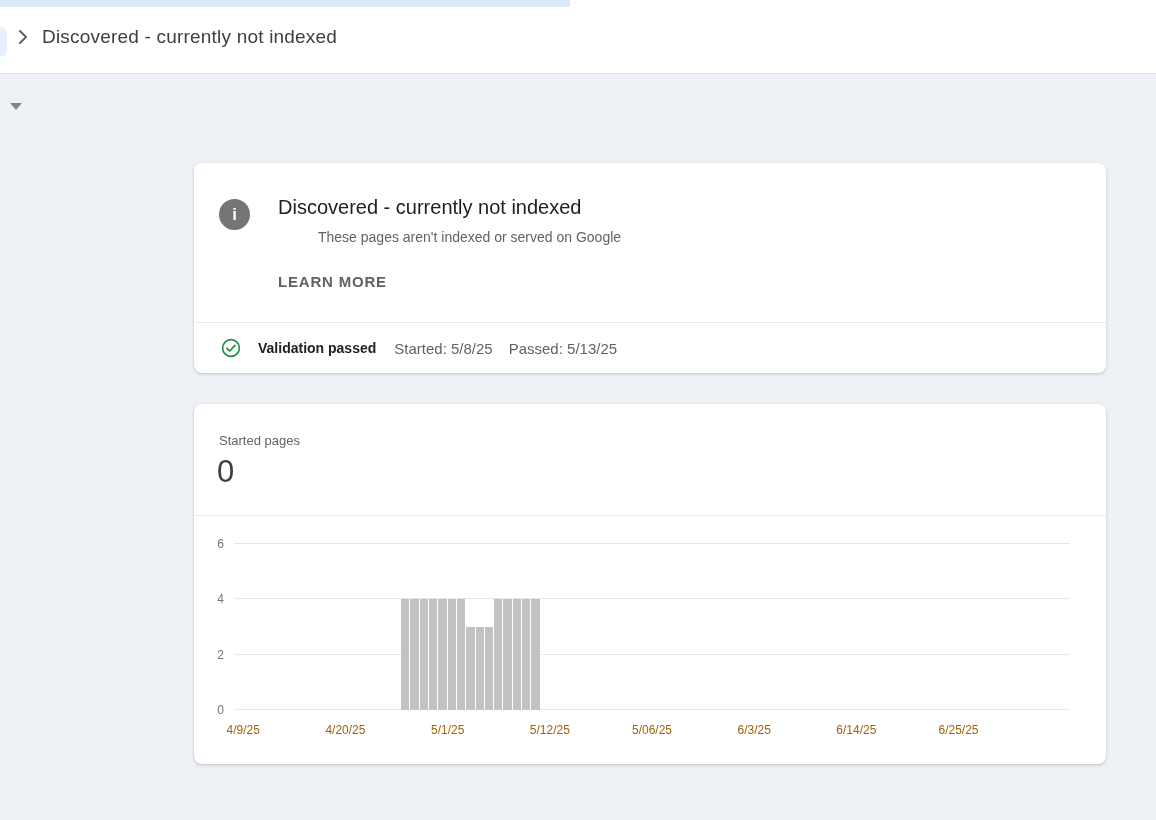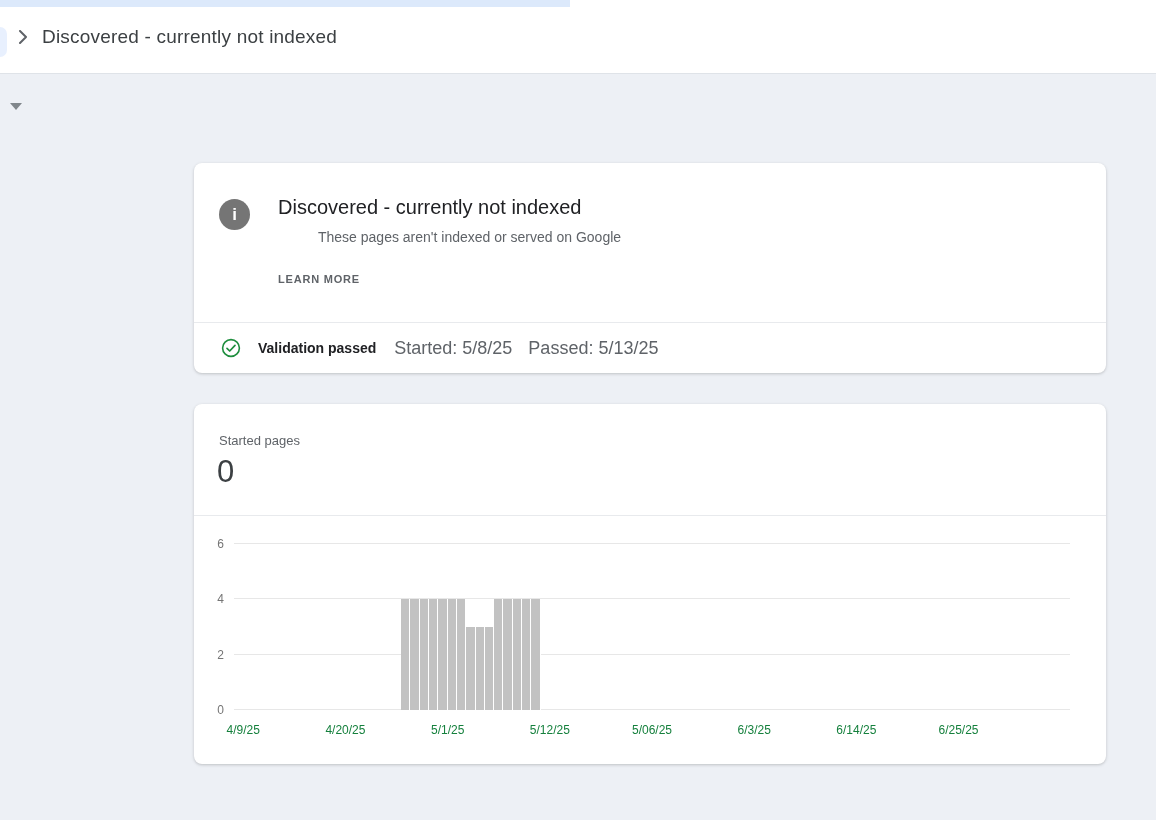--- a/index.html
+++ b/index.html
@@ -18,39 +18,39 @@
   .filter-caret{position:absolute;top:103px;left:10px;width:0;height:0;border-left:6px solid transparent;border-right:6px solid transparent;border-top:7px solid #80868b;cursor:pointer;}
 
   
   .card{position:absolute;left:194px;width:912px;background:#ffffff;border-radius:8px;box-shadow:0 1px 2px rgba(60,64,67,.15),0 1px 3px 1px rgba(60,64,67,.08);}
   .status-card{top:163px;height:210px;}
   .chart-card{top:404px;height:360px;}
 
   .info-icon{position:absolute;left:25px;top:36px;width:31px;height:31px;border-radius:50%;background:#757575;color:#fff;display:flex;align-items:center;justify-content:center;font-size:17px;font-weight:bold;}
   .card-title{position:absolute;left:84px;top:33px;font-size:20px;color:#202124;}
   .card-subtitle{position:absolute;left:84px;top:66px;font-size:14px;color:#5f6368;margin-left:40px;}
-  .learn-more{position:absolute;left:84px;top:110px;font-size:11px;font-weight:bold;letter-spacing:.8px;color:#5f6368;cursor:pointer;text-decoration:none;}
+  .learn-more{position:absolute;left:84px;top:110px;font-size:15px;font-weight:bold;letter-spacing:.8px;color:#5f6368;cursor:pointer;text-decoration:none;}
 
   .divider{position:absolute;left:0;right:0;height:1px;background:#e8eaed;}
   .status-card .divider{top:159px;}
   .chart-card .divider{top:111px;}
 
   .validation-row{position:absolute;left:0;right:0;top:160px;bottom:0;display:flex;align-items:center;padding-left:27px;}
   .check-icon{display:flex;margin-right:17px;}
   .validation-status{font-size:14px;font-weight:bold;color:#202124;margin-right:18px;}
-  .validation-date{font-size:18px;color:#5f6368;margin-right:16px;}
+  .validation-date{font-size:15px;color:#5f6368;margin-right:16px;}
 
   .affected-label{position:absolute;left:25px;top:29px;font-size:13px;color:#5f6368;}
   .affected-count{position:absolute;left:23px;top:50px;font-size:31px;color:#3c4043;}
 
   .chart{position:absolute;left:0;right:0;top:111px;bottom:0;}
   .plot{position:absolute;left:40px;right:36px;top:29px;height:166px;}
   .gridline{position:absolute;left:0;right:0;height:1px;background:#e7e7e7;}
   .y-label{position:absolute;right:calc(100% + 10px);font-size:12px;color:#757575;line-height:14px;}
-  .x-label{position:absolute;top:calc(100% + 13px);transform:translateX(-50%);font-size:12px;color:#15803d;white-space:nowrap;}
+  .x-label{position:absolute;top:calc(100% + 13px);transform:translateX(-50%);font-size:12px;color:#a16207;white-space:nowrap;}
   .bar{position:absolute;bottom:0;box-sizing:border-box;border-right:1px solid #ffffff;}
 </style>
 </head>
 <body>
 
 <div class="screen">
 
   <div class="topbar-remnant"></div>
   <div class="corner-remnant"></div>
 

